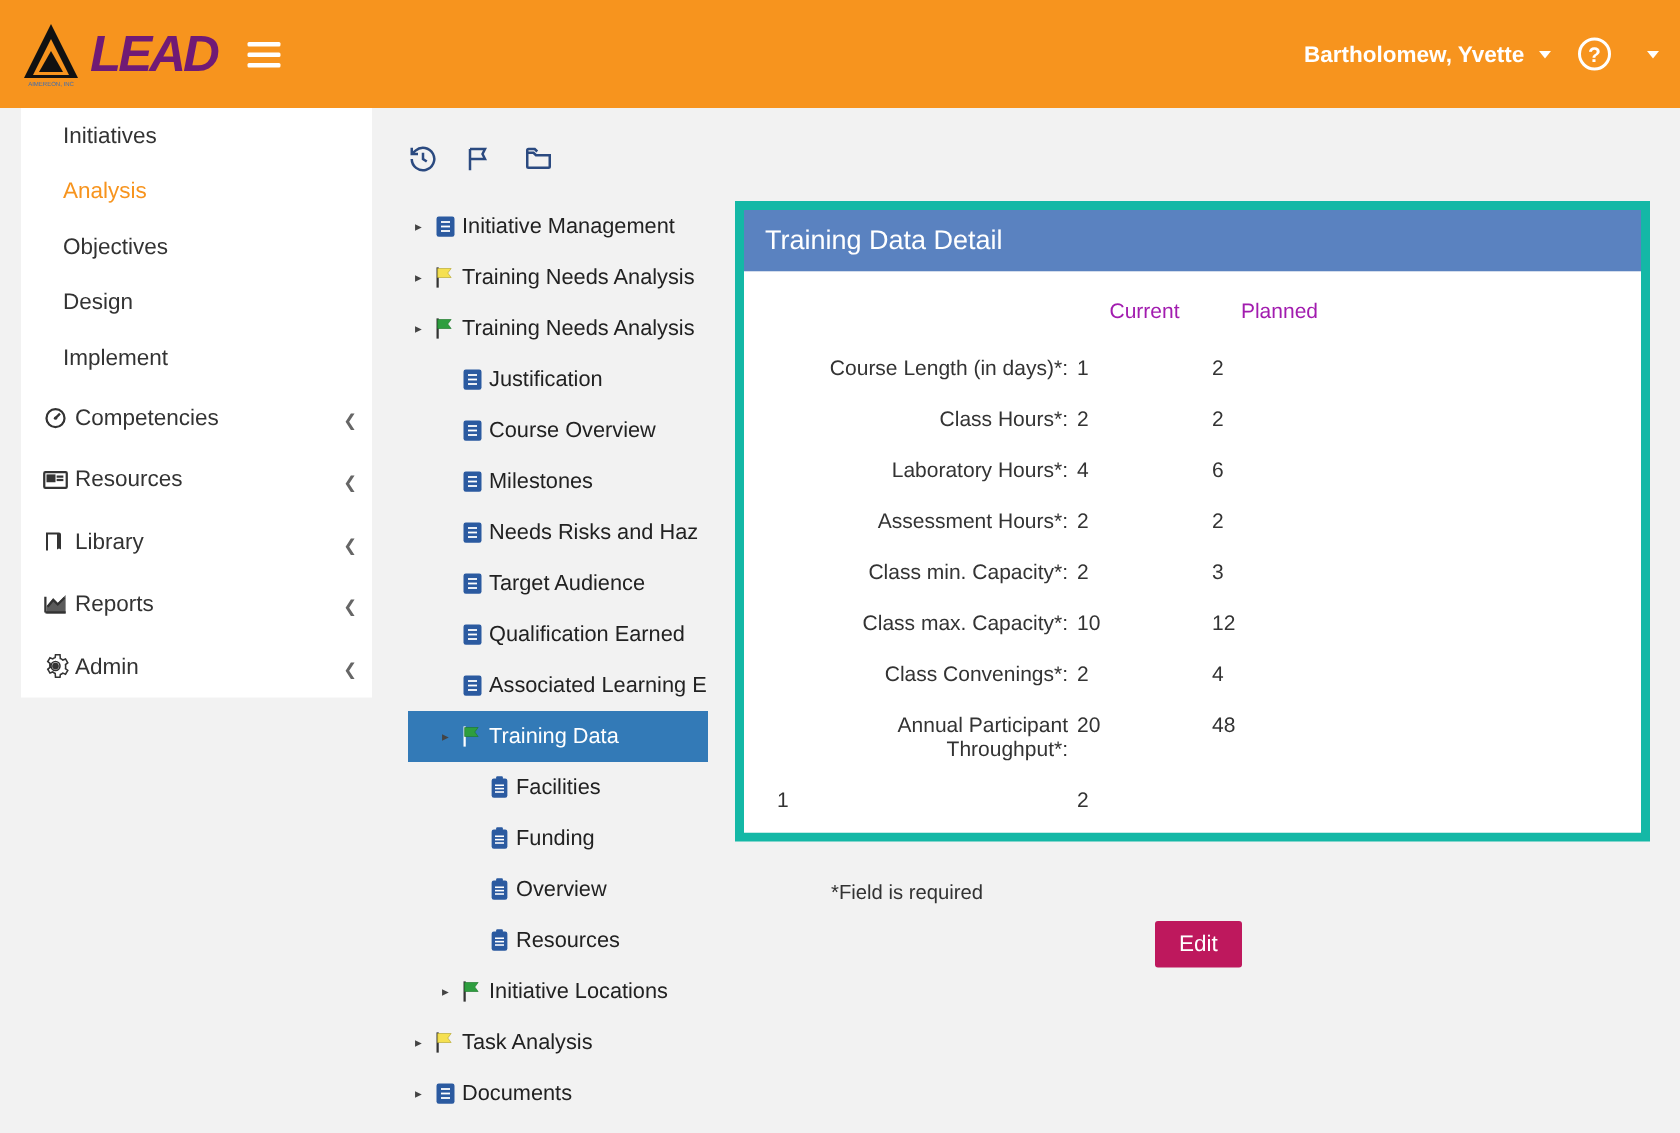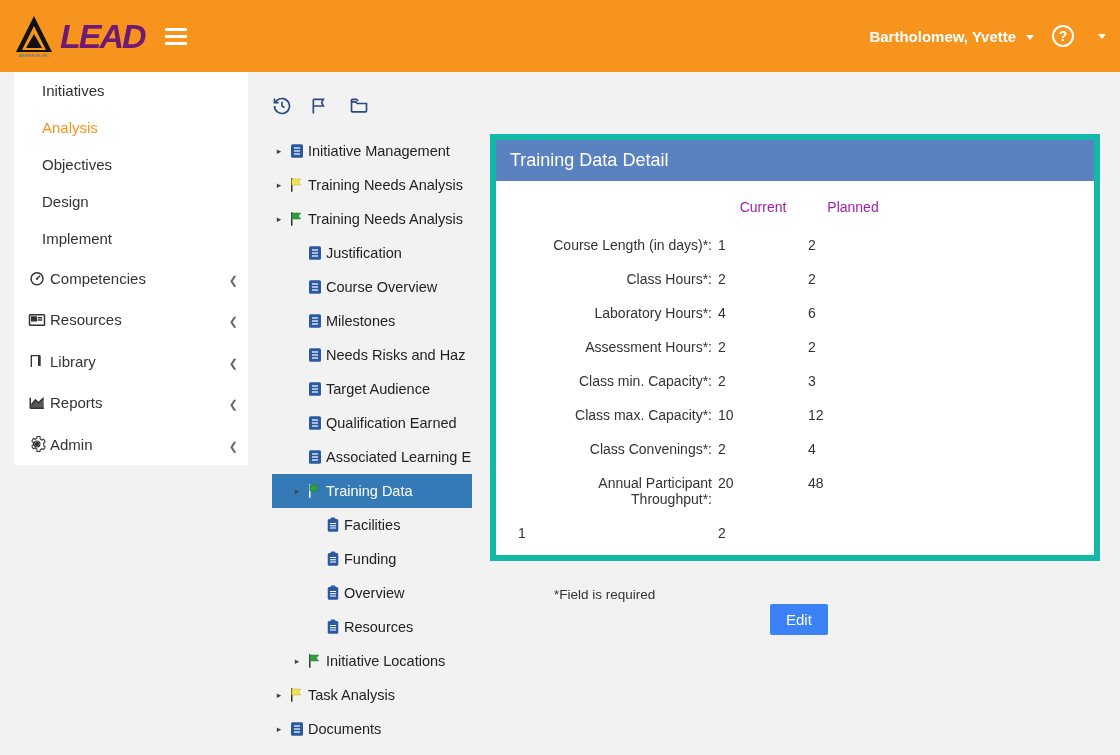--- a/index.html
+++ b/index.html
@@ -47,21 +47,21 @@
 .detail-col { flex:1; }
 .panel { border:6px solid #14b8a6; }
 .panel-head { background:#5a82c0; color:#fff; font-size:18px; font-weight:500; padding:10px 14px; }
 .panel-body { background:#fff; padding:14px 22px 8px 22px; }
 .grid { display:grid; grid-template-columns: 200px 90px 90px; row-gap:6px; align-items:start; font-size:14px; }
 .grid .lbl { text-align:right; color:#333; padding:6px 6px 6px 0; }
 .grid .hd { font-size:14px; color:#a21caf; padding:4px 0 10px 0;text-align:center; }
 .grid .val { padding:6px 0; color:#333; }
 .below-panel { padding:26px 0 0 64px; }
 .req-note { font-size:13.5px; color:#333; }
-.edit-btn { margin:2px 0 0 216px; background:#3b82f6; color:#fff; border:none; padding:7px 16px; font-size:15px; cursor:pointer; border-radius:2px; }
+.edit-btn { margin:12px 0 0 216px; background:#be185d; color:#fff; border:none; padding:7px 16px; font-size:15px; cursor:pointer; border-radius:2px; }
 
 
 svg { display:block; }
 </style>
 </head>
 <body>
 
 <div class="header">
   <div class="logo-block">
     <div class="logo-triangle">

